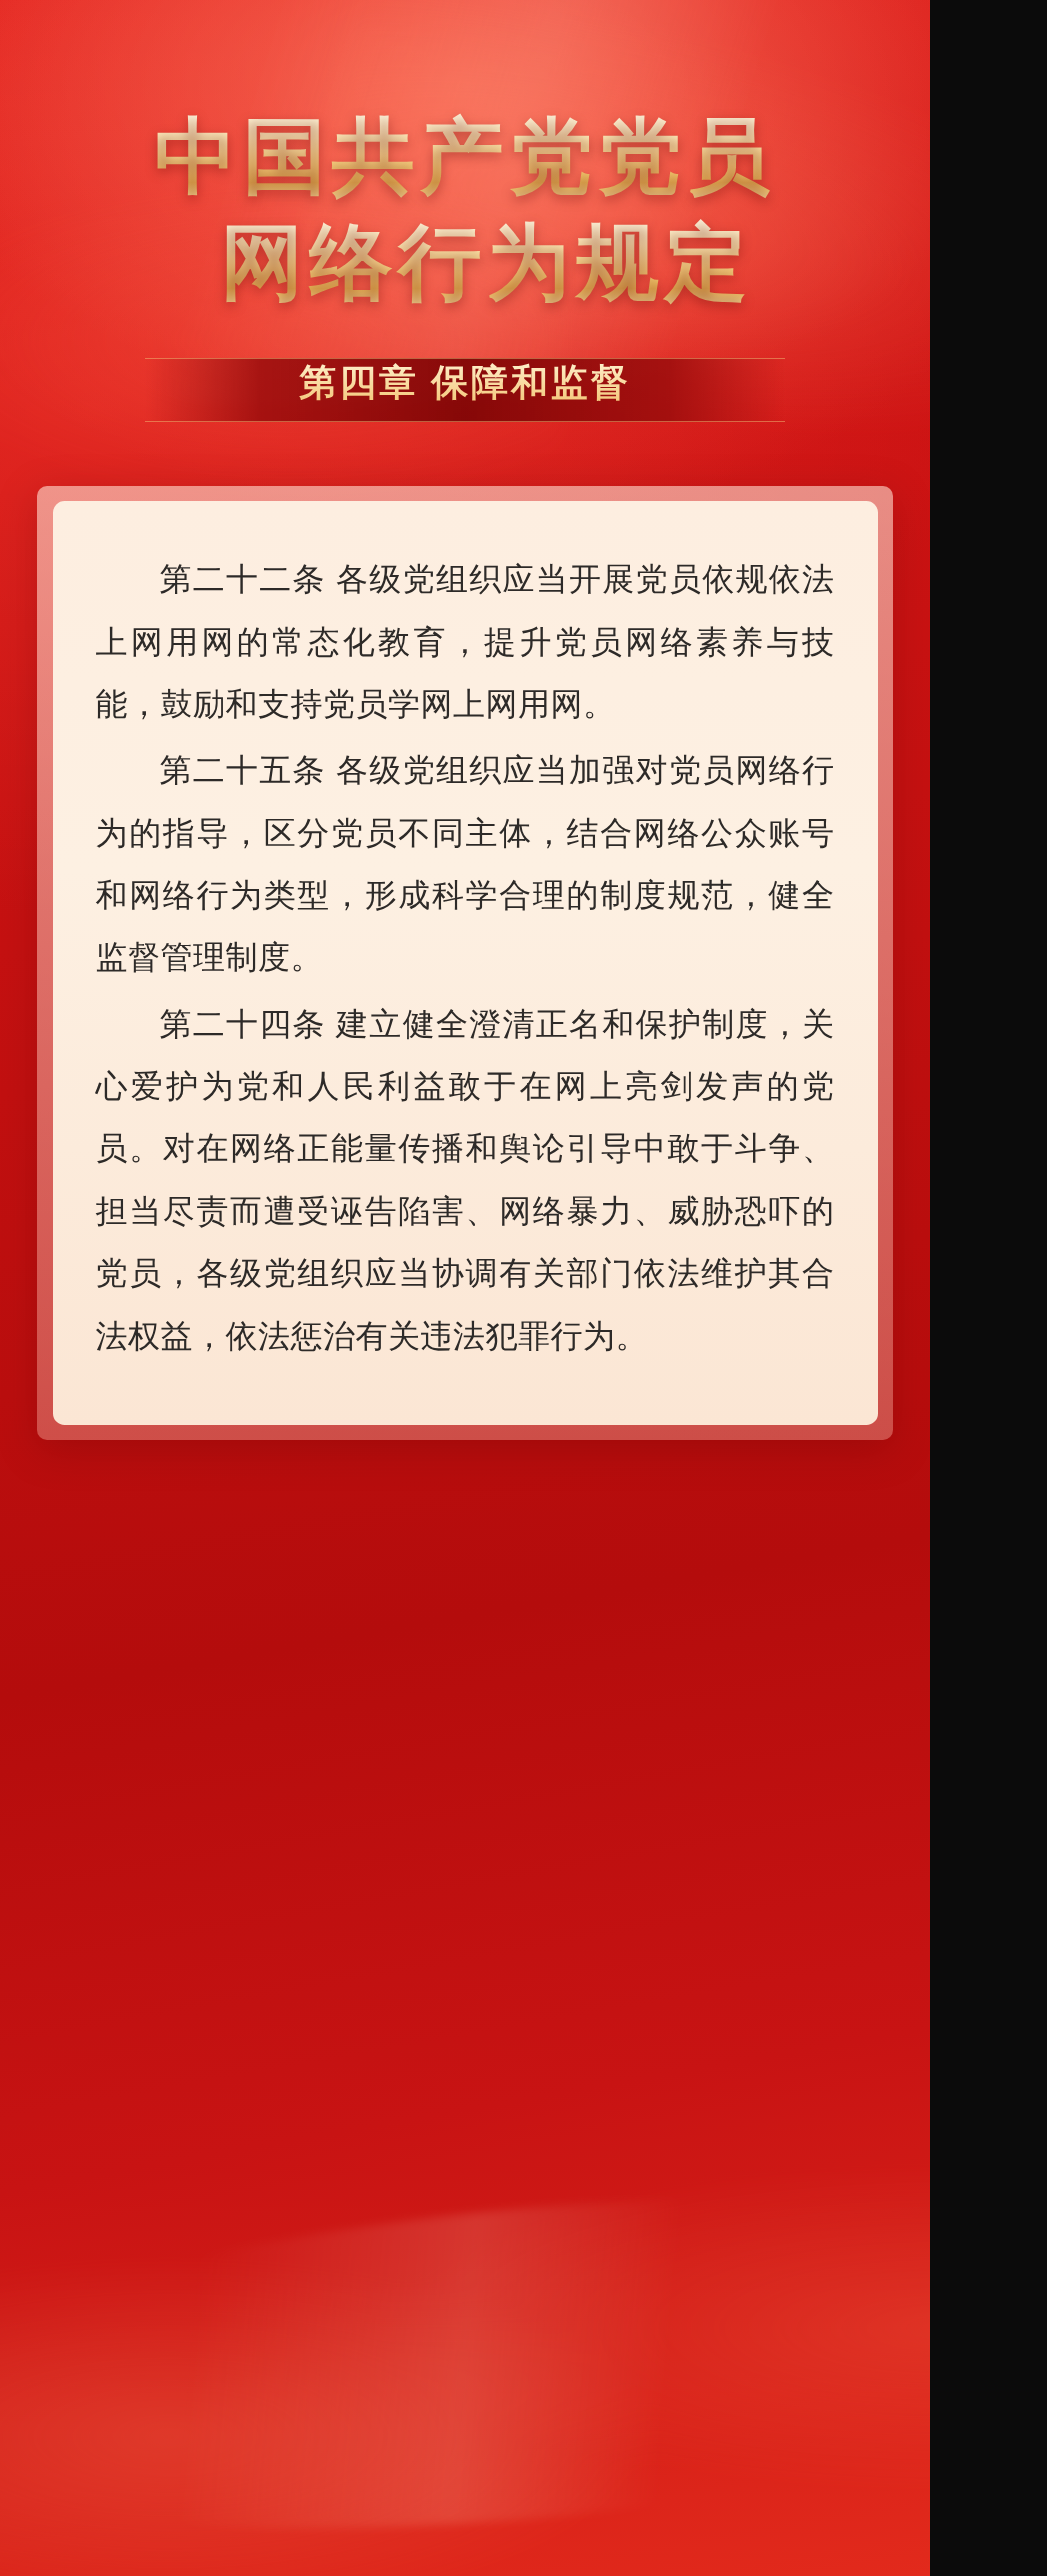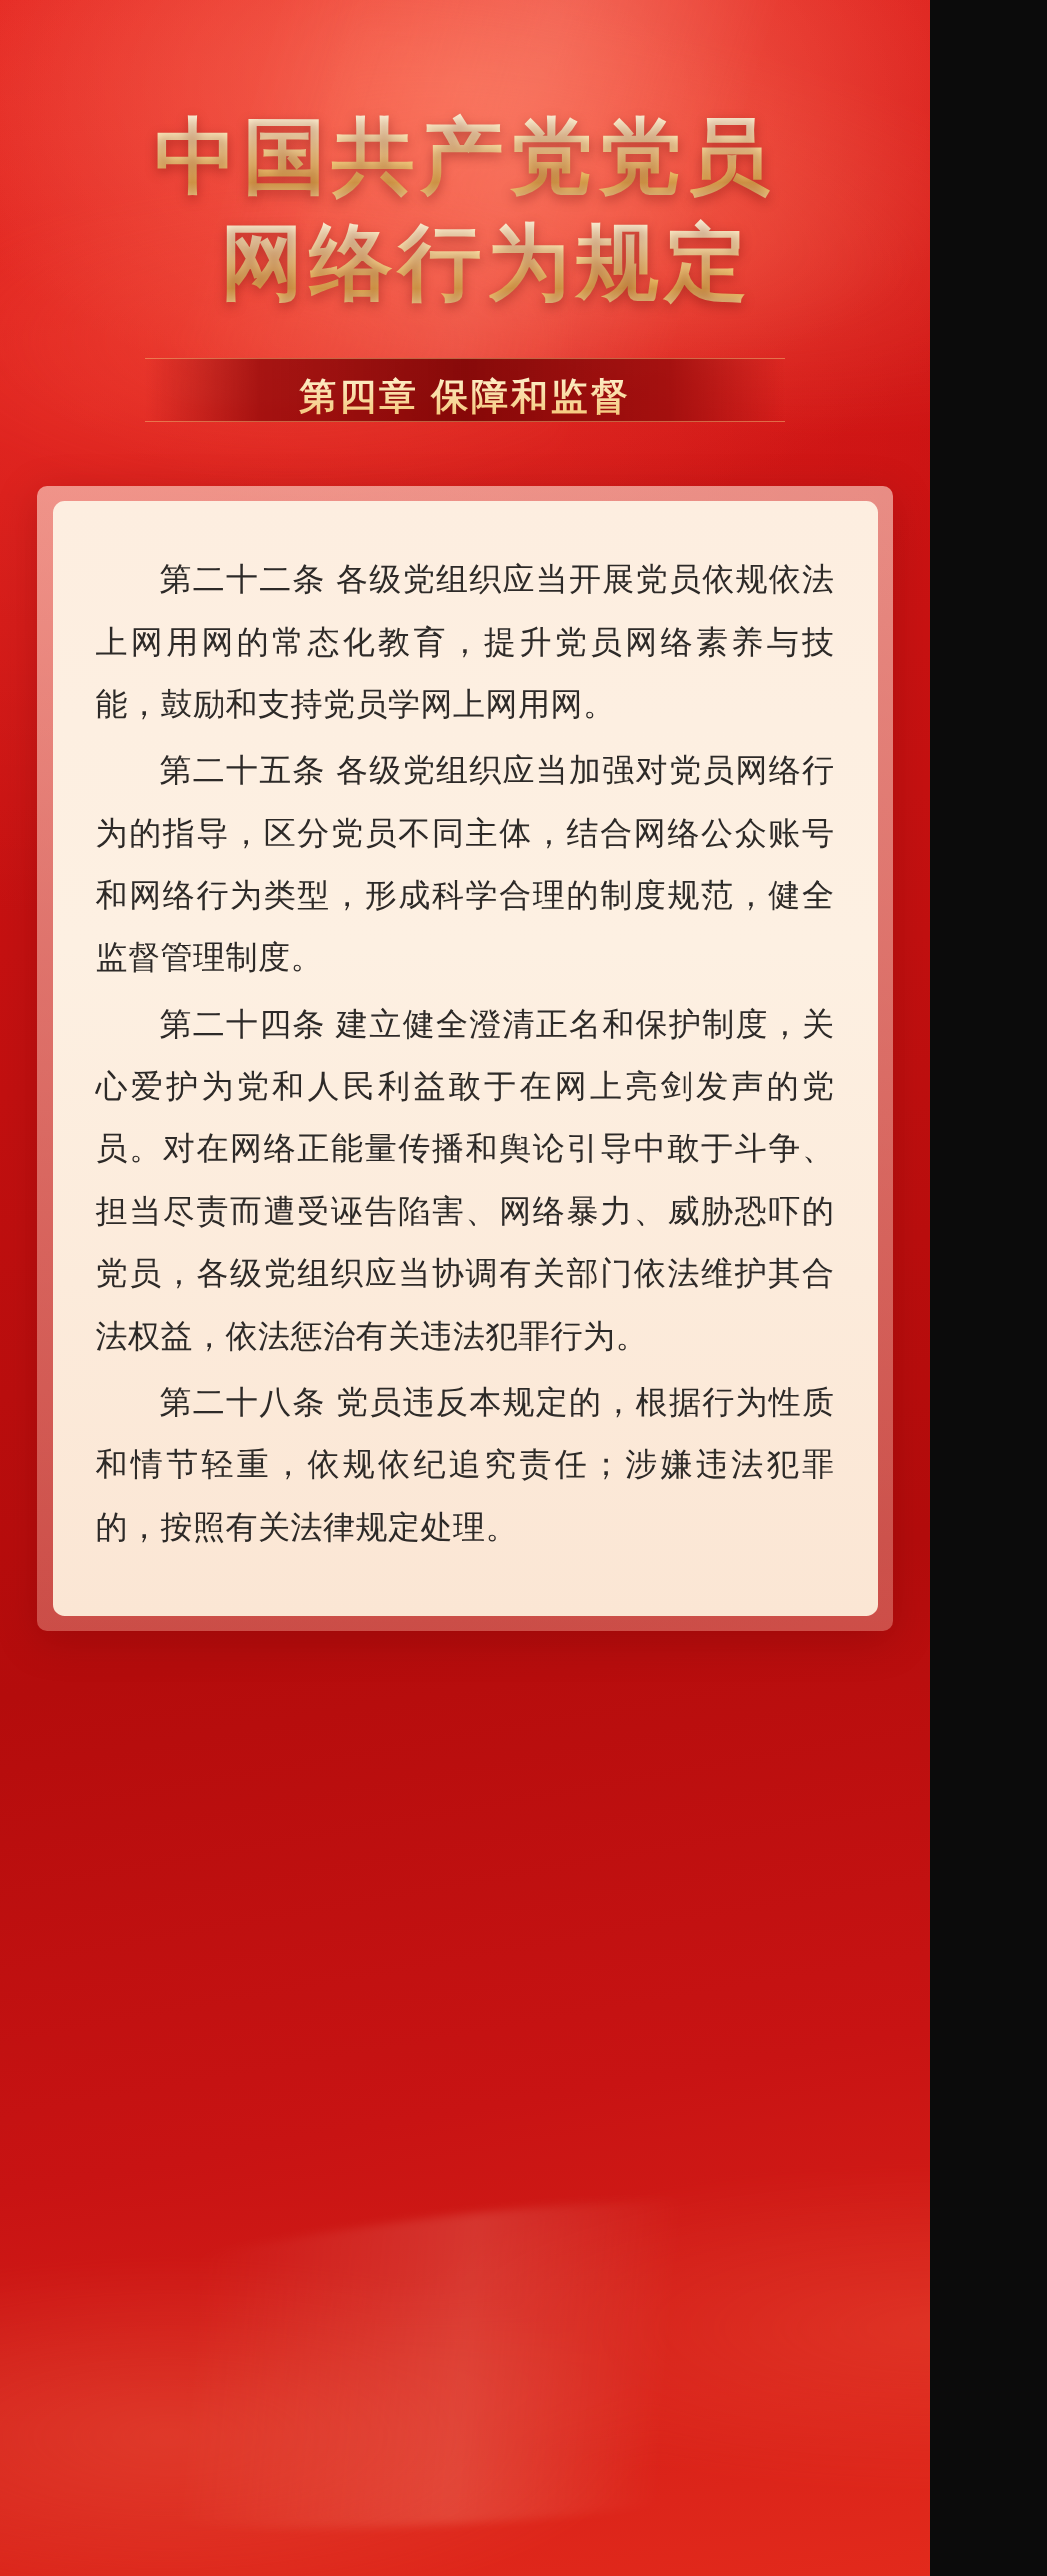--- a/index.html
+++ b/index.html
@@ -90,21 +90,21 @@
   .title-line.second {
     margin-top: 7.8px;
     margin-left: 44px;
   }
   .subtitle-wrap {
     position: relative;
     margin: 45px auto 4px;
     width: 640px;
     height: 64px;
     display: flex;
-    align-items: flex-end;
+    align-items: flex-start;
     justify-content: center;
   }
   .subtitle-bar {
     position: absolute;
     inset: 0;
     background:
       linear-gradient(90deg, rgba(190,20,18,0) 0%, rgba(155,12,12,0.85) 18%, rgba(130,6,6,0.95) 50%, rgba(155,12,12,0.85) 82%, rgba(190,20,18,0) 100%);
     border-top: 1px solid rgba(247,206,128,0.45);
     border-bottom: 1px solid rgba(247,206,128,0.45);
   }
@@ -169,19 +169,18 @@
       <div class="subtitle-bar"></div>
       <div class="subtitle">第四章 保障和监督</div>
     </div>
   </div>
 
   <div class="card-outer">
     <div class="card">
       <p class="para">第二十二条  各级党组织应当开展党员依规依法上网用网的常态化教育，提升党员网络素养与技能，鼓励和支持党员学网上网用网。</p>
       <p class="para">第二十五条  各级党组织应当加强对党员网络行为的指导，区分党员不同主体，结合网络公众账号和网络行为类型，形成科学合理的制度规范，健全监督管理制度。</p>
       <p class="para">第二十四条  建立健全澄清正名和保护制度，关心爱护为党和人民利益敢于在网上亮剑发声的党员。对在网络正能量传播和舆论引导中敢于斗争、担当尽责而遭受诬告陷害、网络暴力、威胁恐吓的党员，各级党组织应当协调有关部门依法维护其合法权益，依法惩治有关违法犯罪行为。</p>
-      <p class="para">第二十八条  党员违反本规定的，根据行为性质和情节轻重，依规依纪追究责任；涉嫌违法犯罪的，按照有关法律规定处理。</p>
     </div>
   </div>
 
   <div class="footer-space"></div>
 </div>
 
 
 </body></html>

